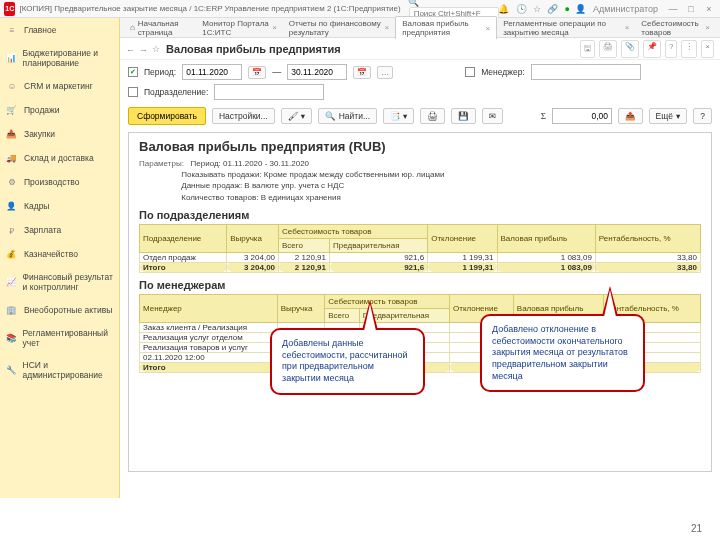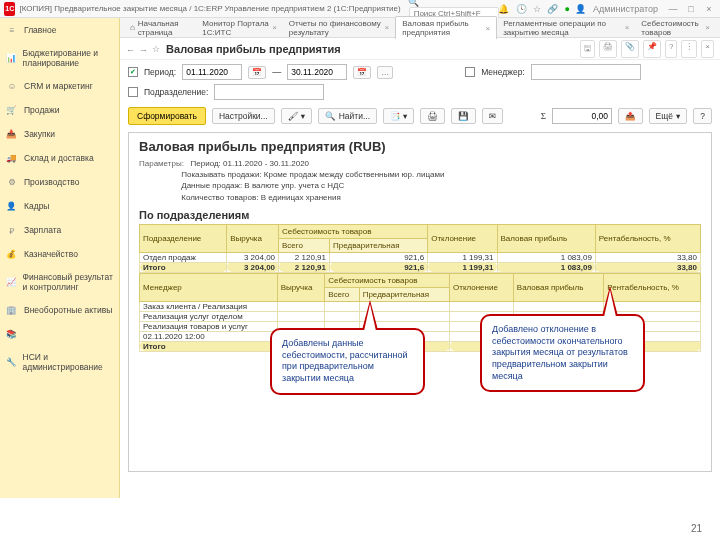--- a/index.html
+++ b/index.html
@@ -141,20 +141,21 @@
     <div class="side-item">
         <span class="si-icon">📈</span>
         <span>Финансовый результат и контроллинг</span>
       </div>
     <div class="side-item">
         <span class="si-icon">🏢</span>
         <span>Внеоборотные активы</span>
       </div>
     <div class="side-item">
         <span class="si-icon">📚</span>
+        <span>Регламентированный учет</span>
       </div>
     <div class="side-item">
         <span class="si-icon">🔧</span>
         <span>НСИ и администрирование</span>
       </div>
   </div>
 
   <div class="content">
 
     <div class="tabs">
@@ -287,20 +288,21 @@
           <td class="r">3 204,00</td>
           <td class="r">2 120,91</td>
           <td class="r">921,6</td>
           <td class="r">1 199,31</td>
           <td class="r">1 083,09</td>
           <td class="r">33,80</td>
         </tr>
       </tbody>
         </table>
 
+      <div class="section-h">По менеджерам</div>
       <table class="data">
         <tbody>
             <tr>
           <th rowspan="2">Менеджер</th>
           <th rowspan="2" class="r">Выручка</th>
           <th colspan="2">Себестоимость товаров</th>
           <th rowspan="2" class="r">Отклонение</th>
           <th rowspan="2" class="r">Валовая прибыль</th>
           <th rowspan="2" class="r">Рентабельность, %</th>
         </tr>

